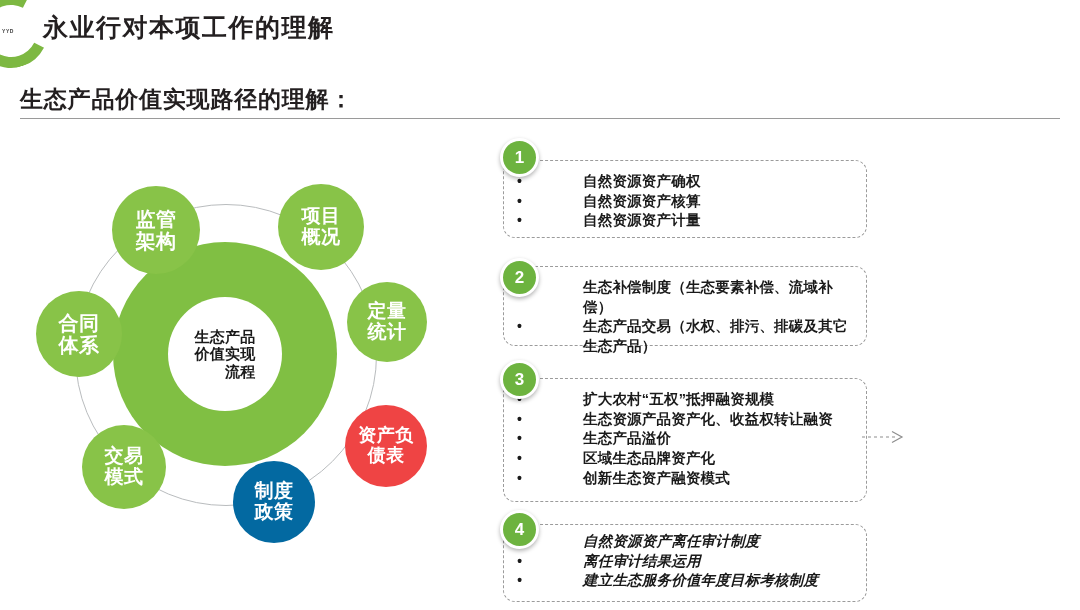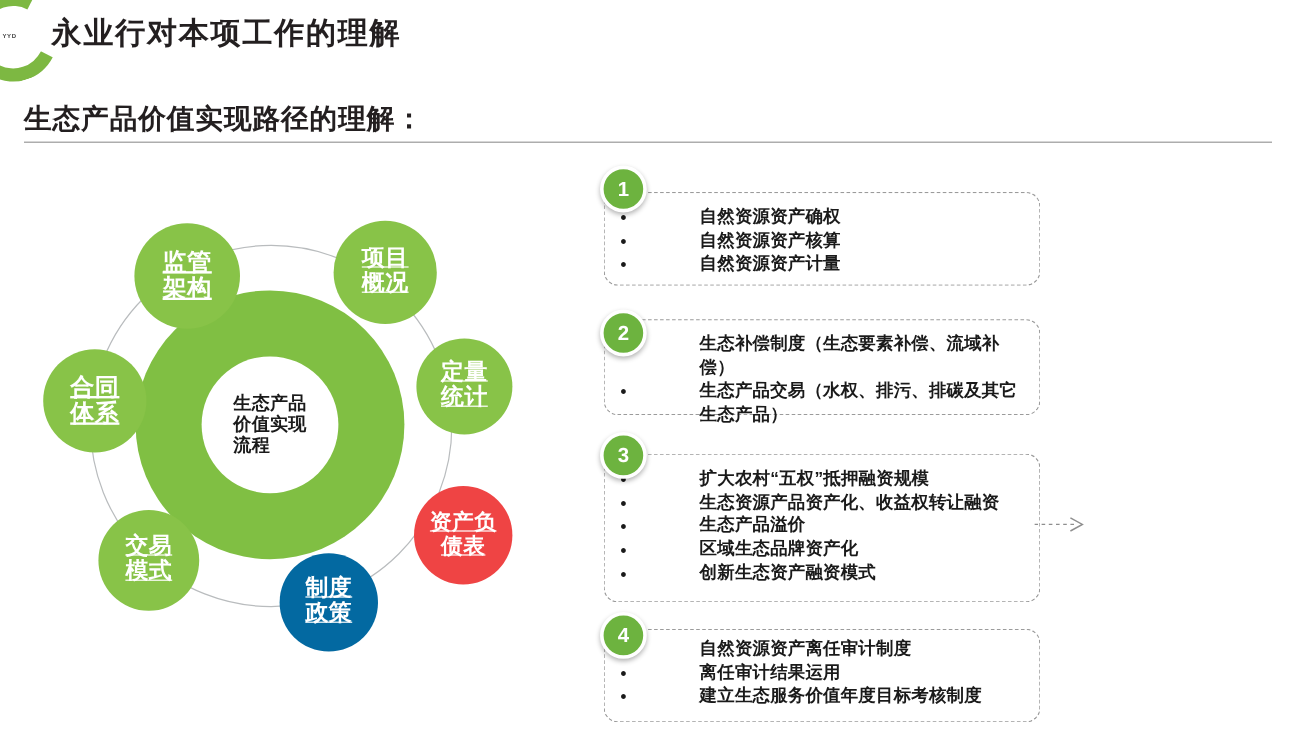--- a/index.html
+++ b/index.html
@@ -50,27 +50,27 @@
     border-radius:50%;background:#80BF43;
   }
   .donut-hole{
     position:absolute;left:55px;top:55px;width:114px;height:114px;
     border-radius:50%;background:#ffffff;
   }
   .donut-label{
     position:absolute;left:0;top:0;width:224px;height:224px;
     display:flex;align-items:center;justify-content:center;
     font-size:15px;font-weight:bold;color:#1a1a1a;line-height:1.16;
-    text-align:left;letter-spacing:.3px;
+    text-align:right;letter-spacing:.3px;
   }
   .node{
     position:absolute;border-radius:50%;background:#88C348;
     display:flex;align-items:center;justify-content:center;
     color:#ffffff;font-weight:bold;text-align:center;
-    line-height:1.1;letter-spacing:.5px;text-decoration:underline;
+    line-height:1.1;letter-spacing:.5px;
   }
   .node span{display:block;}
 
   
   .steps{position:absolute;left:495px;top:138px;width:585px;height:470px;}
   .step{position:absolute;}
   .step-box{
     position:absolute;left:8px;
     border:1px dashed #9b9b9b;border-radius:12px;
     background:#ffffff;box-sizing:border-box;
@@ -234,21 +234,21 @@
           </div>
           <div class="li">
             <span class="dot">•</span>
             <span class="li-text">创新生态资产融资模式</span>
           </div>
         </div>
       </div>
       <div class="step">
         <div class="step-box" style="top: 386px; left: 8px; width: 364px; height: 78px;"></div>
         <div class="badge" style="top: 372px;">4</div>
-        <div class="lines" style="top: 394px; width: 340px;">
+        <div class="lines" style="top: 394px; width: 340px; font-style: italic;">
           <div class="li">
             <span class="dot">•</span>
             <span class="li-text">自然资源资产离任审计制度</span>
           </div>
           <div class="li">
             <span class="dot">•</span>
             <span class="li-text">离任审计结果运用</span>
           </div>
           <div class="li">
             <span class="dot">•</span>

